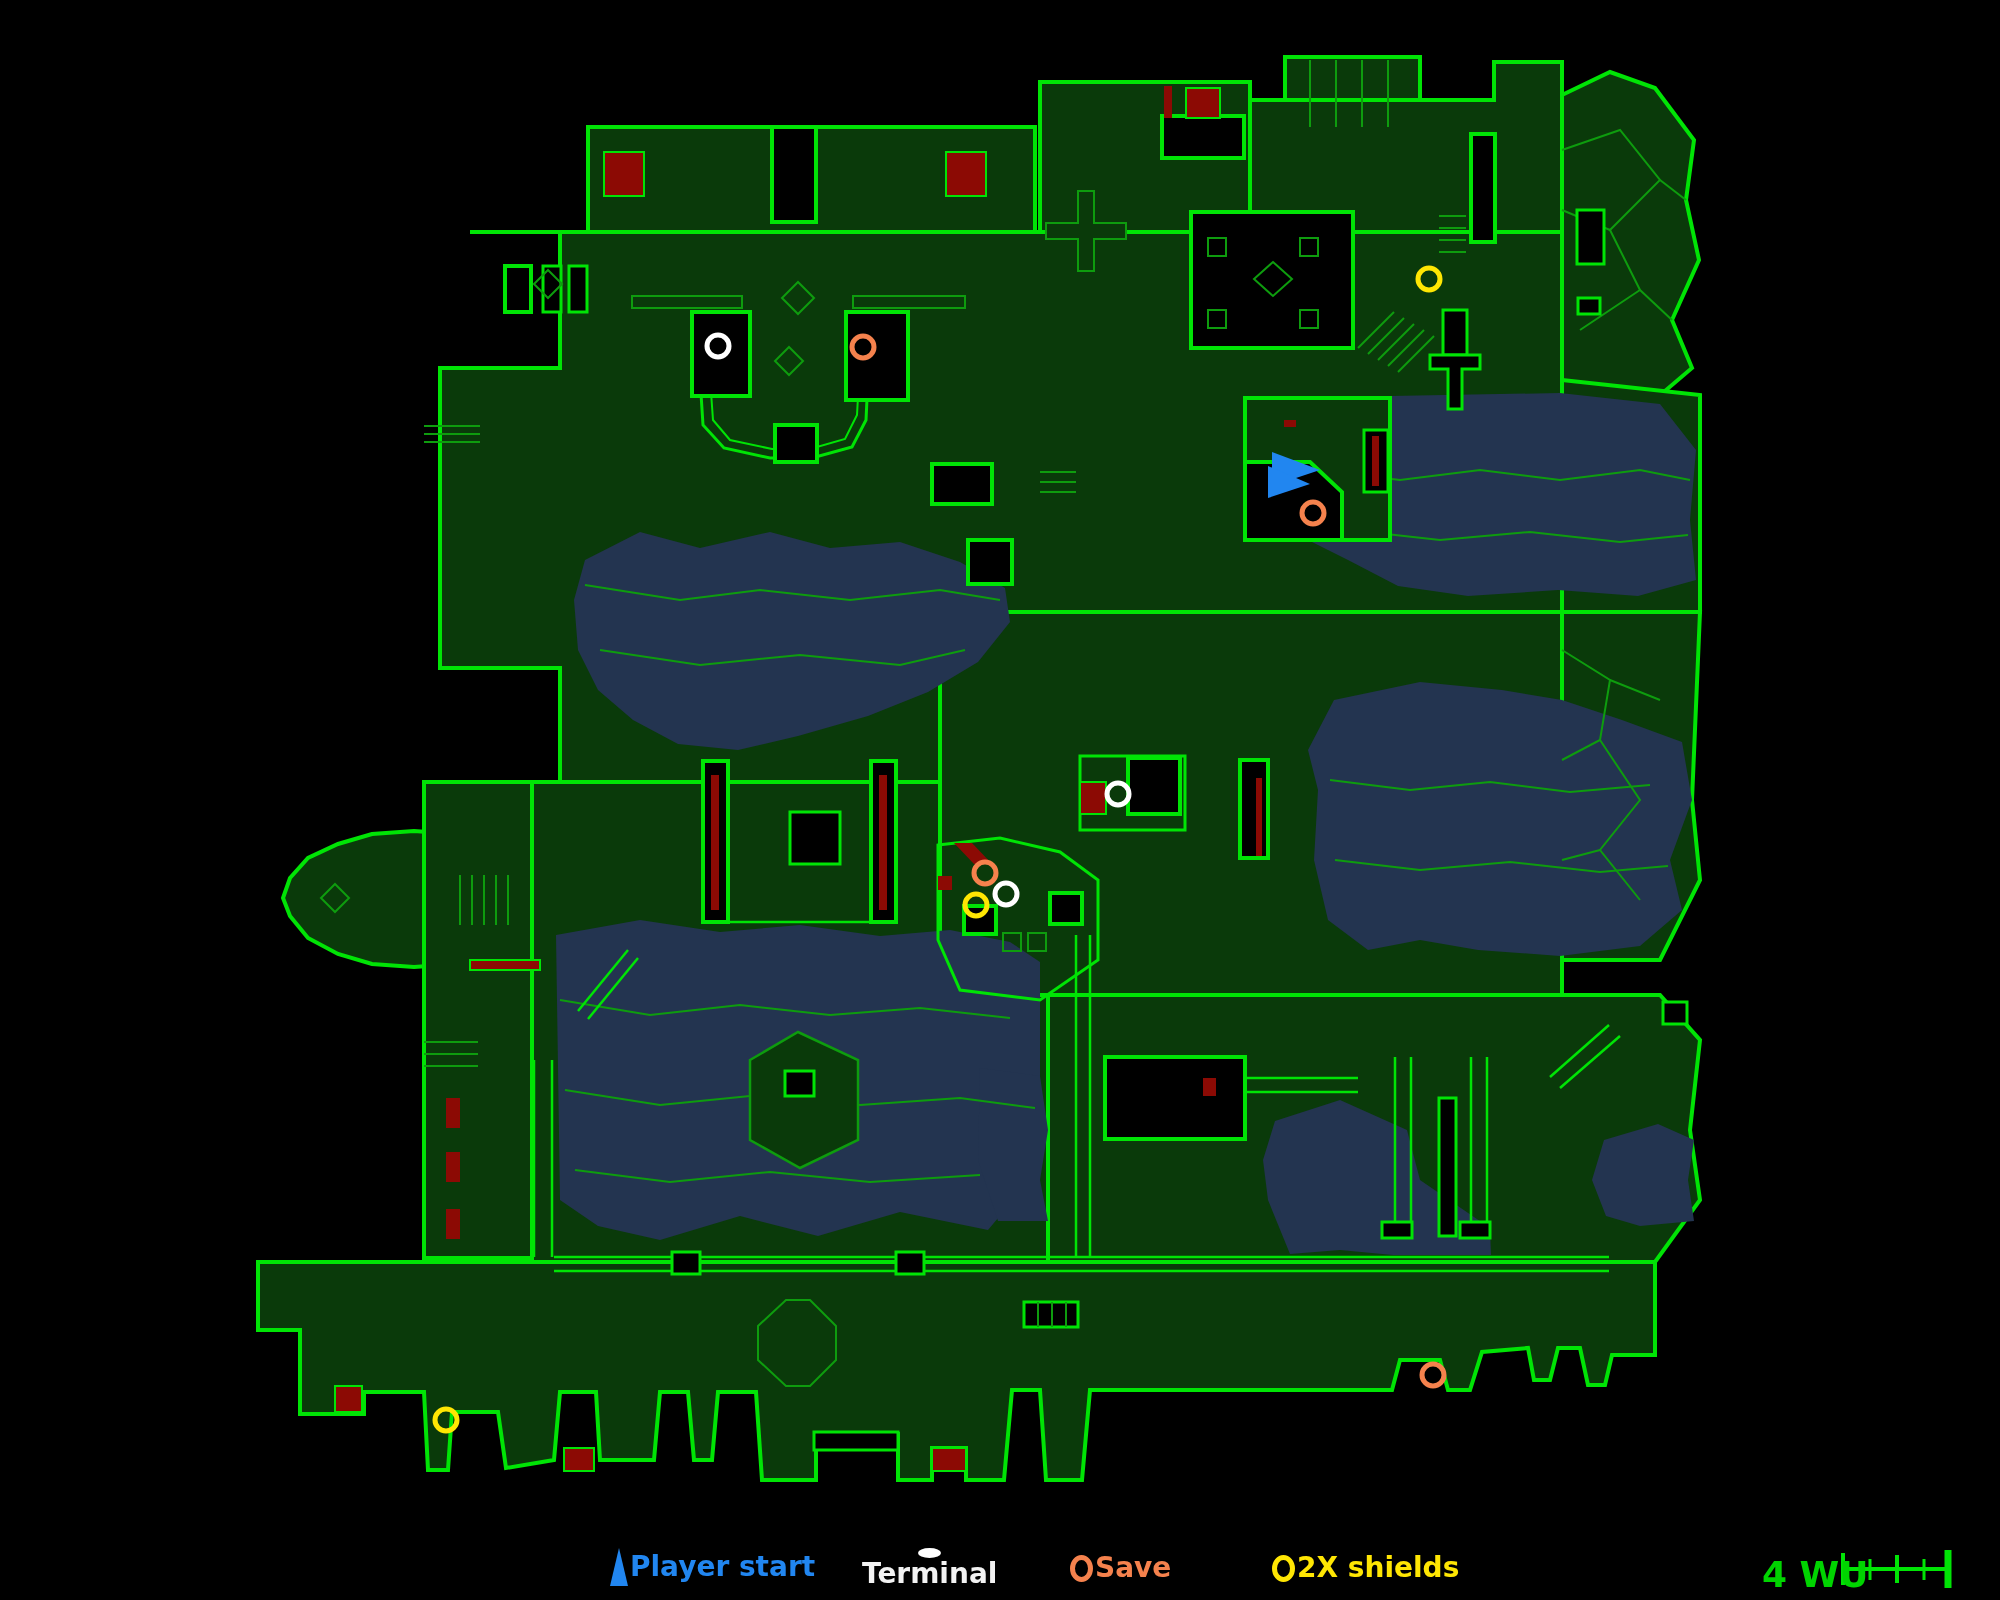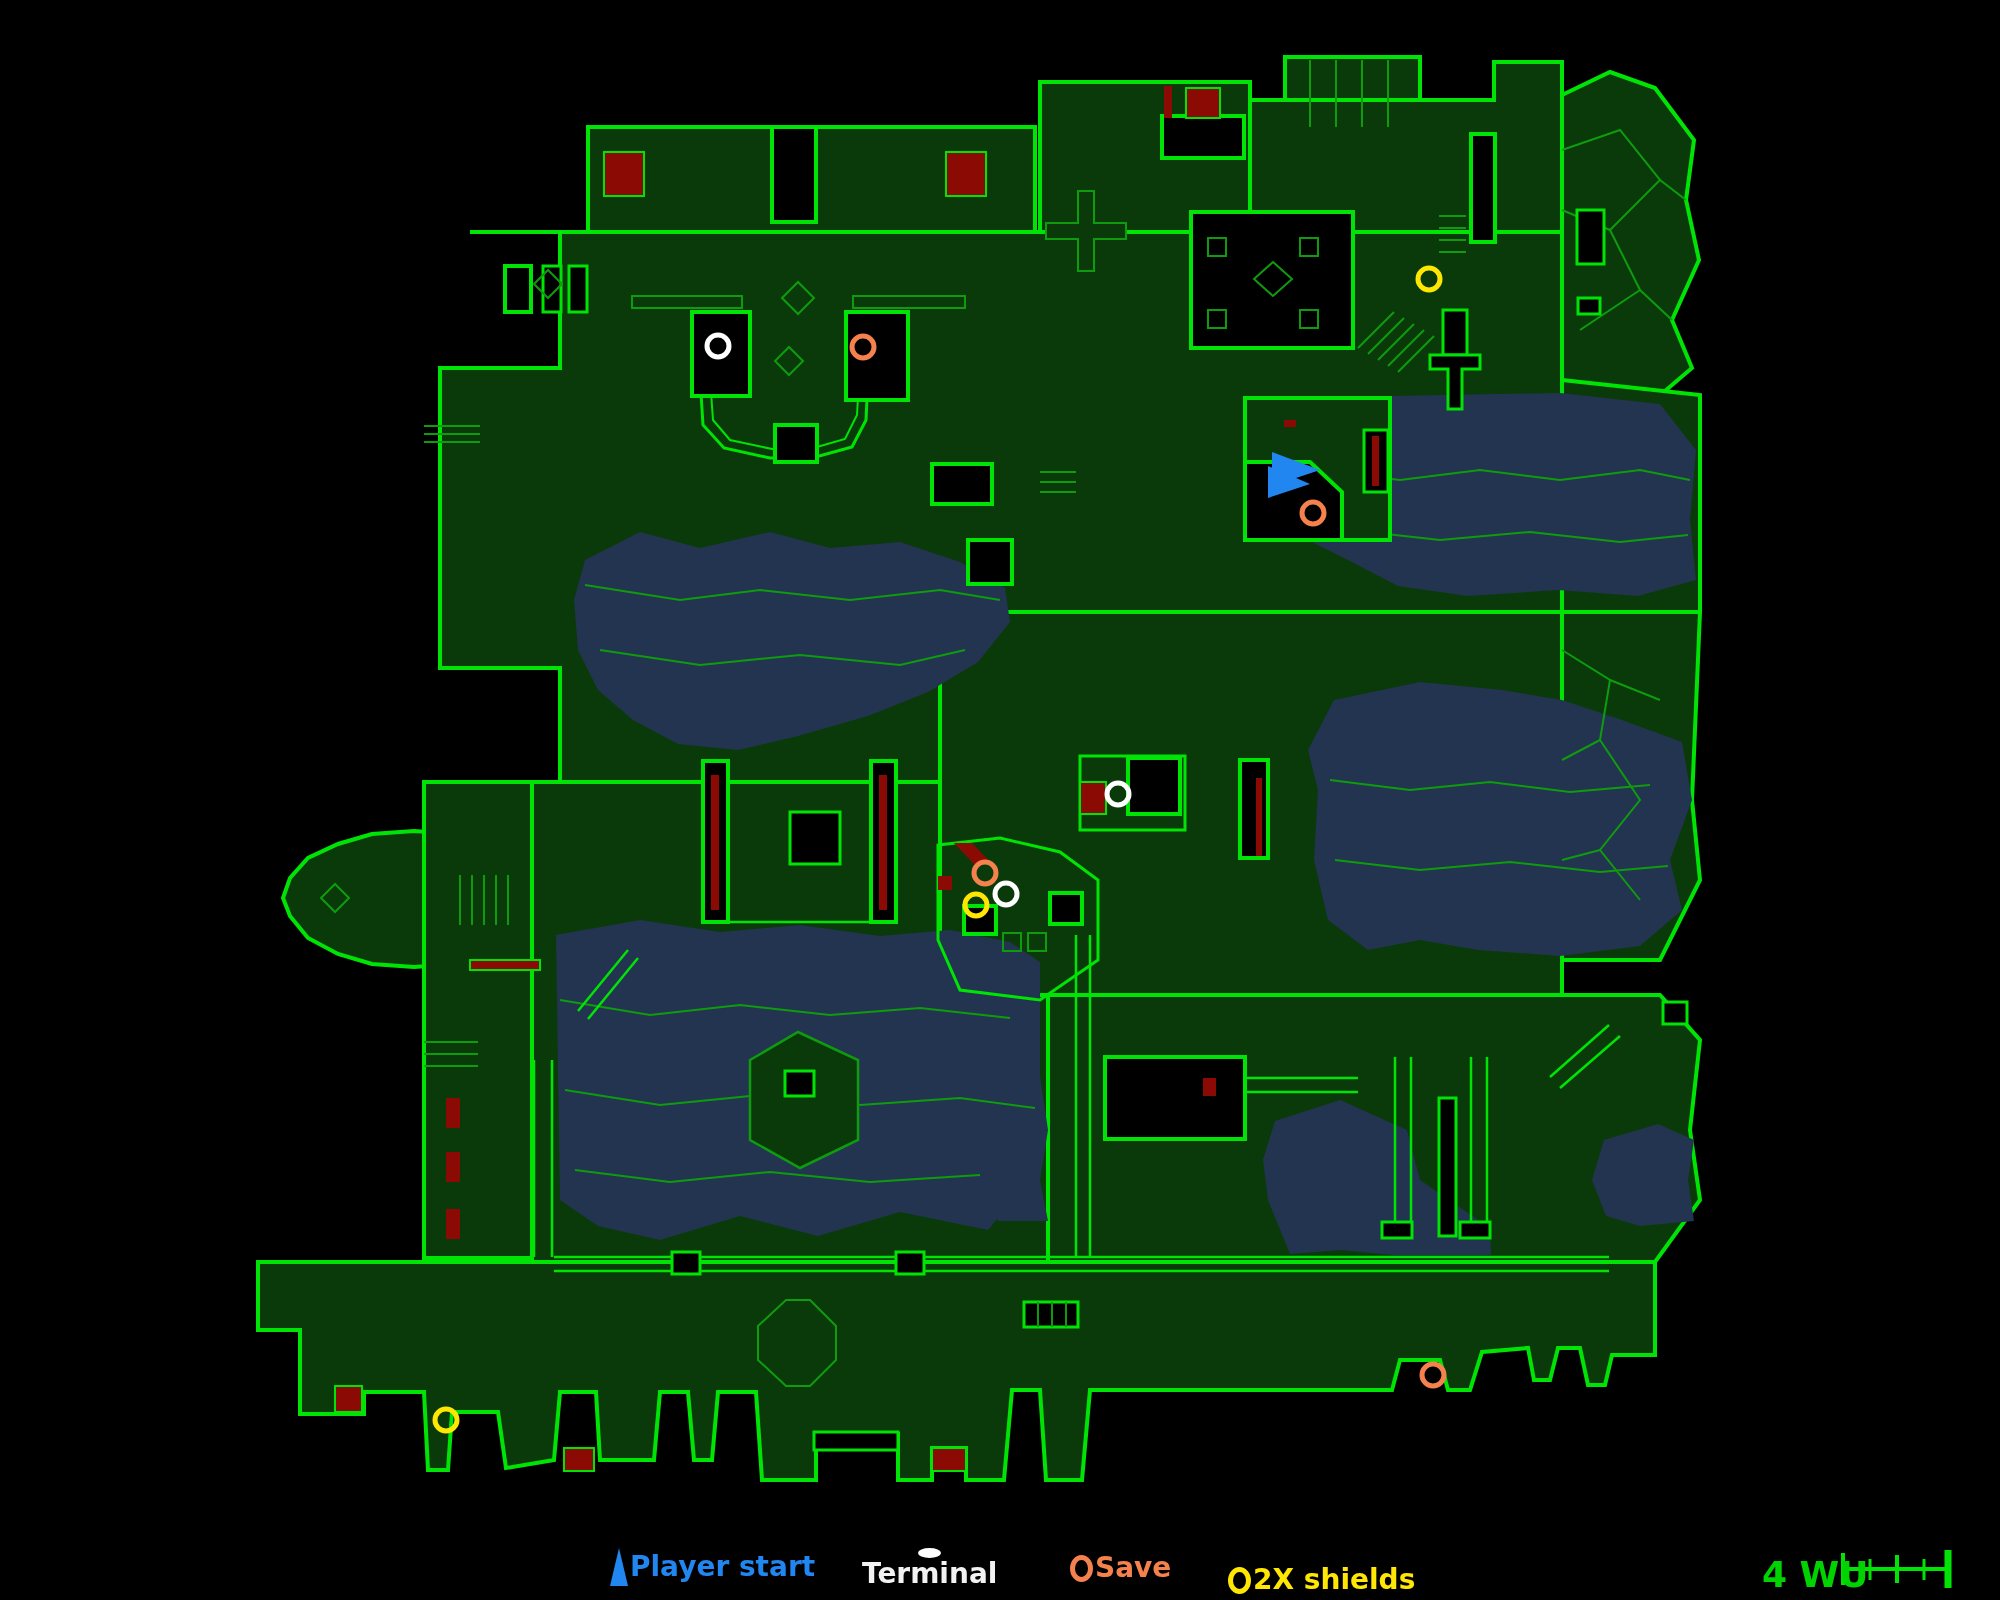--- a/index.html
+++ b/index.html
@@ -214,19 +214,19 @@
   <div class="legend-item" style="left:862px;top:1548px;height:40px;flex-direction:column;">
     <span class="ring white"></span>
     <span class="c-white">Terminal</span>
   </div>
 
   <div class="legend-item" style="left:1070px;top:1548px;height:40px;">
     <span class="ring orange"></span>
     <span class="c-orange">Save</span>
   </div>
 
-  <div class="legend-item" style="left:1228px;top:1548px;height:40px;margin-top:12px;">
+  <div class="legend-item" style="left:1272px;top:1548px;height:40px;">
     <span class="ring yellow"></span>
     <span class="c-yellow">2X shields</span>
   </div>
 
   <div class="scale-label c-green">4 WU</div>
 </div>
 
 </body></html>

